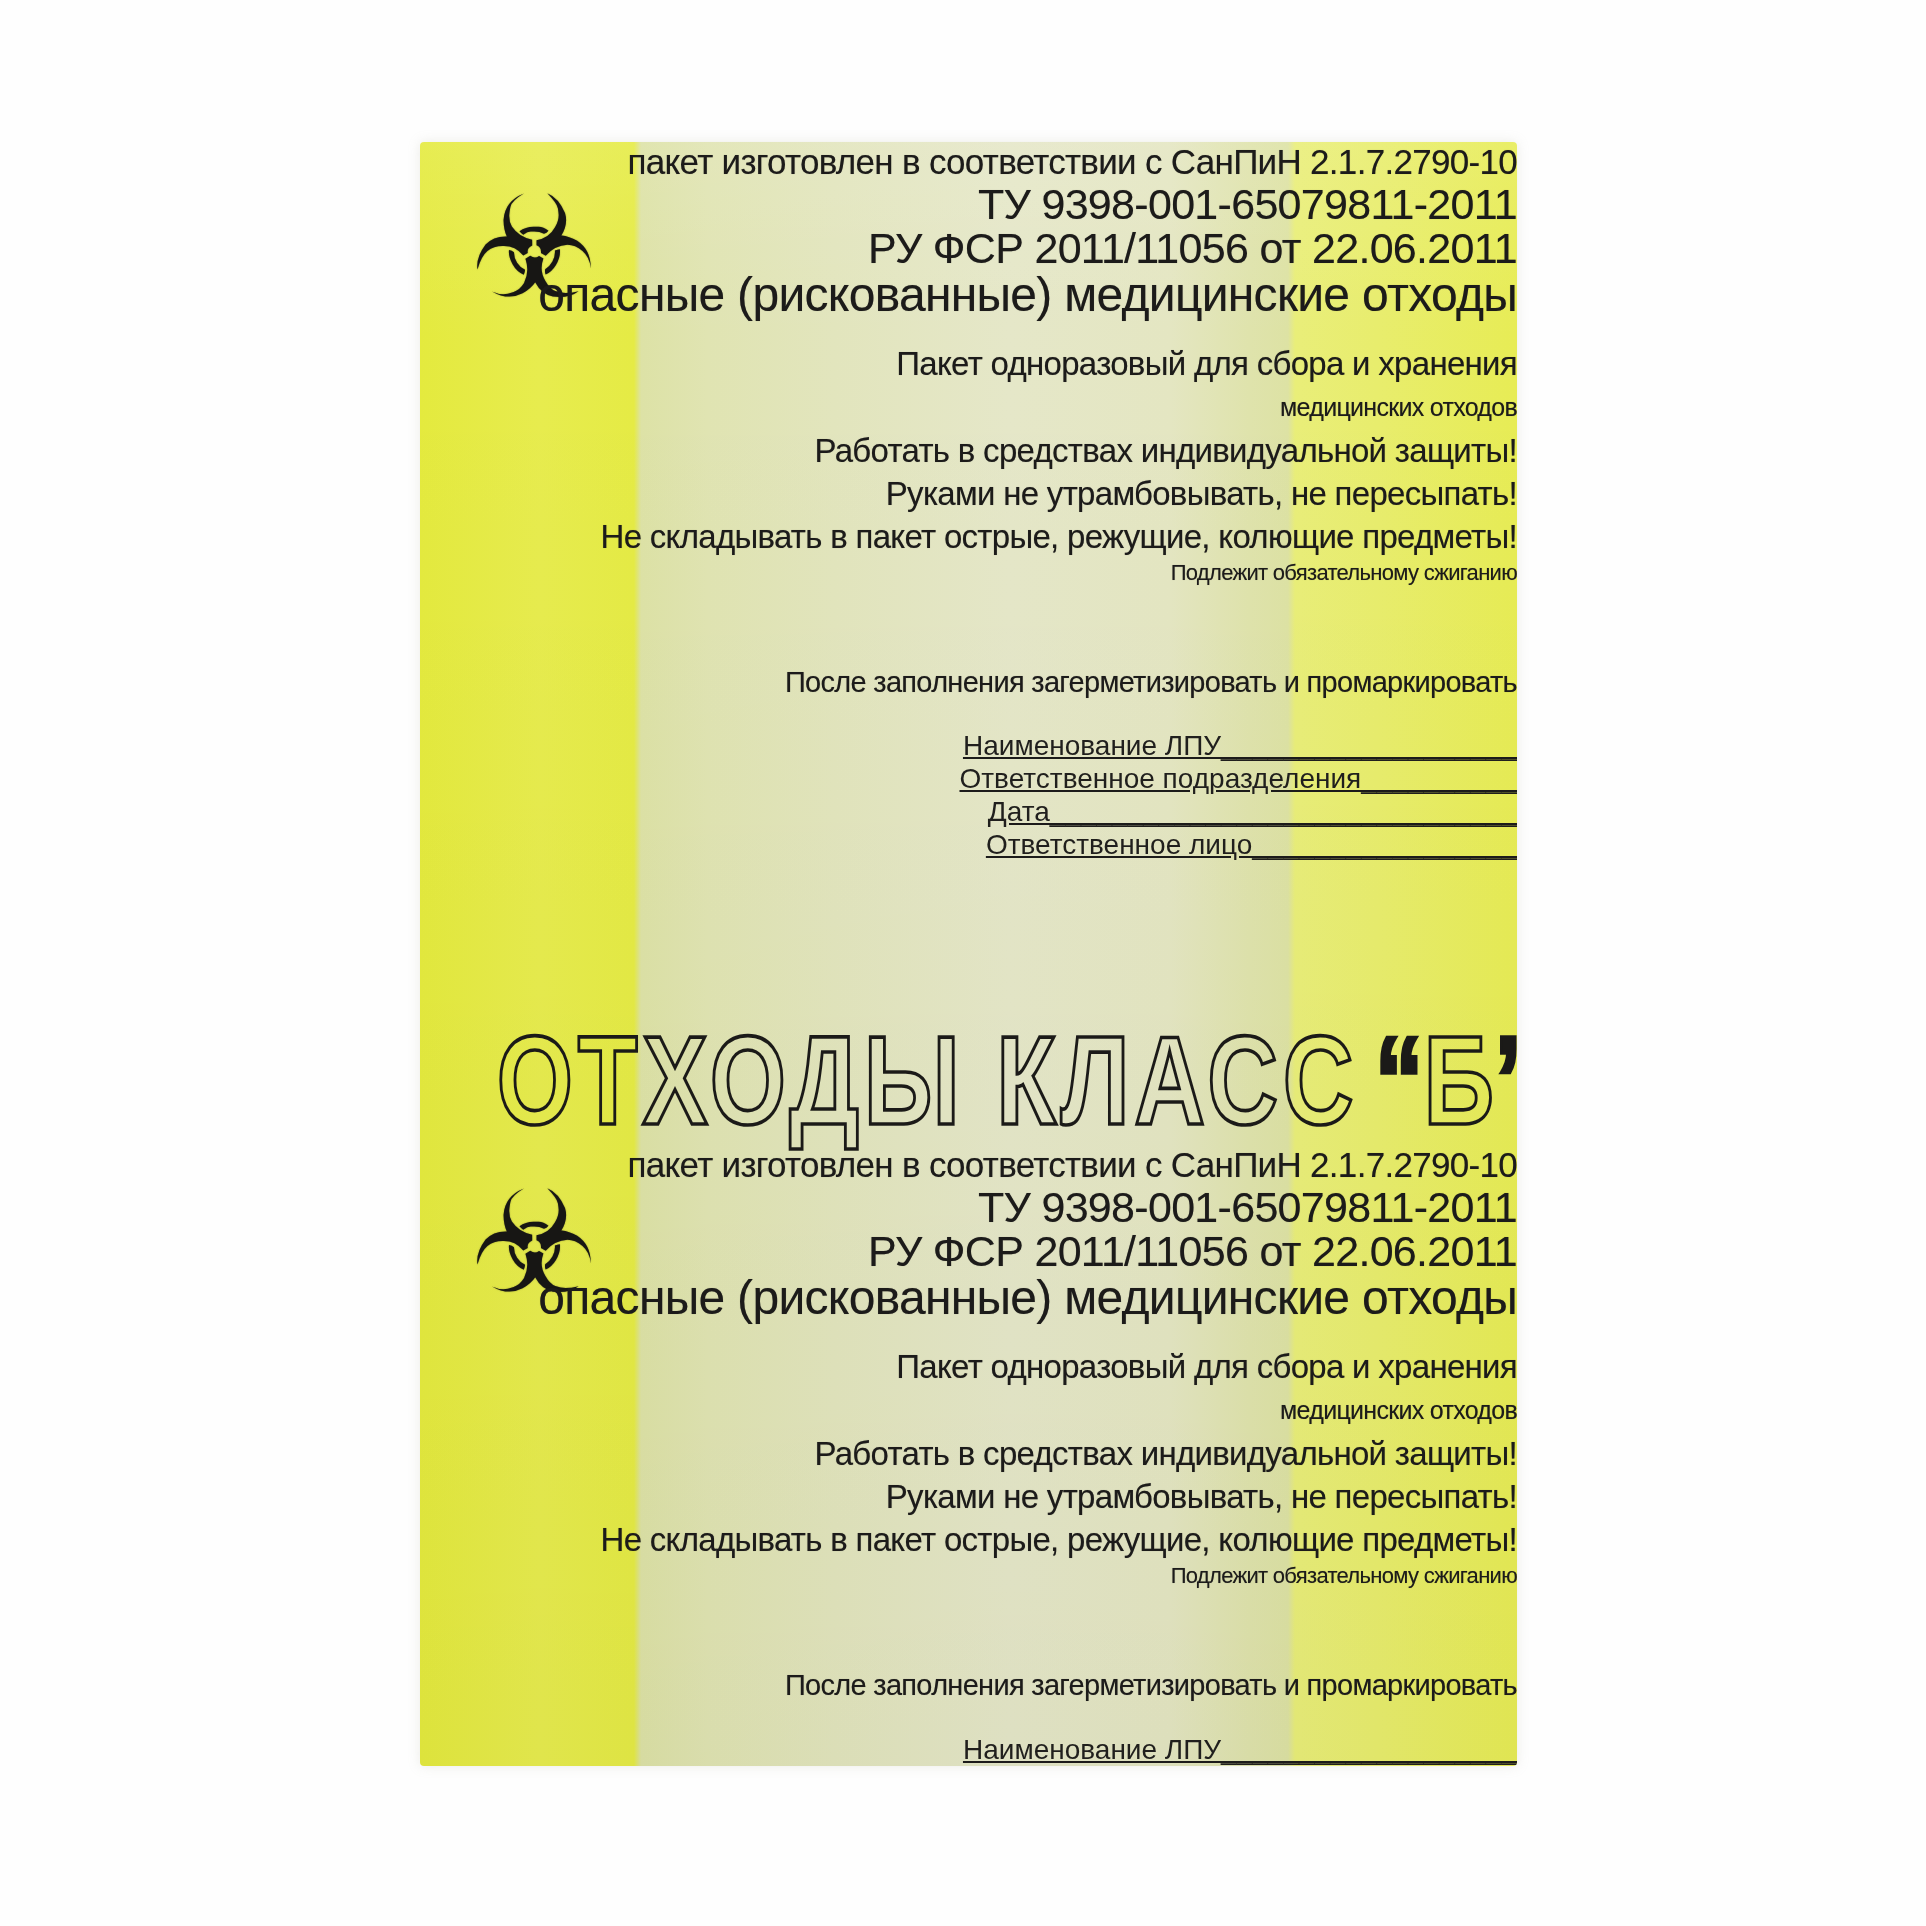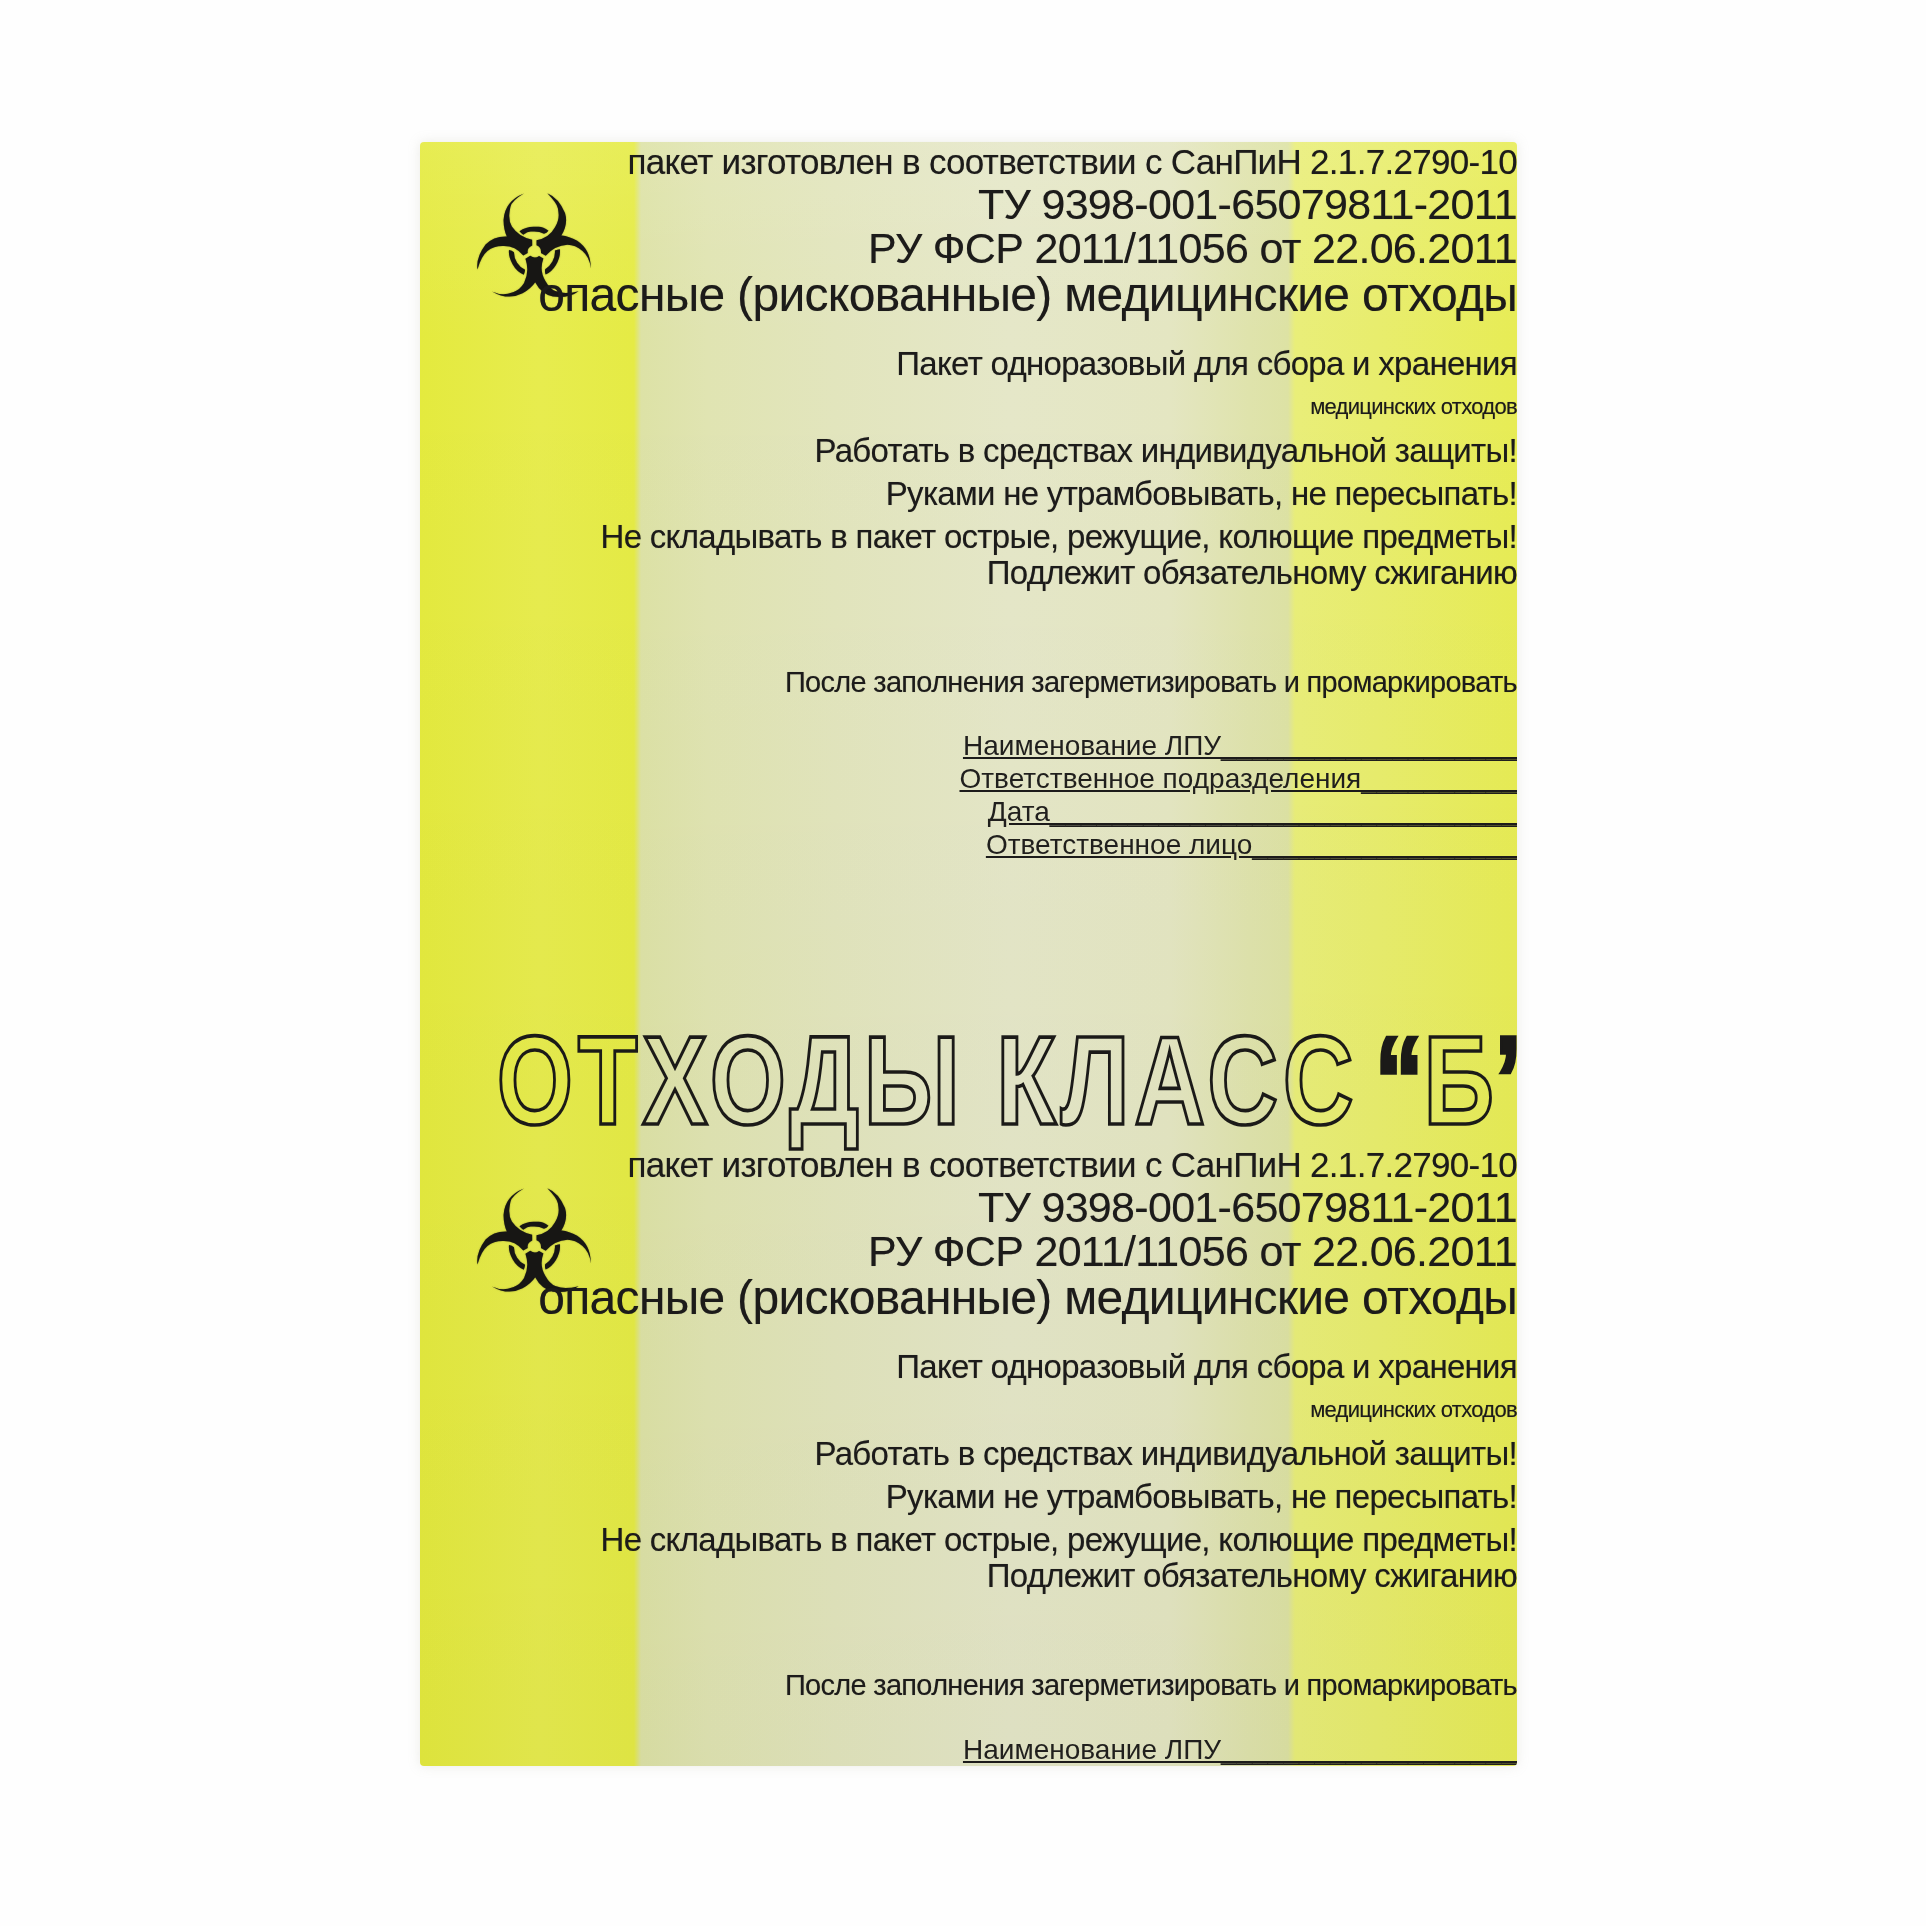--- a/index.html
+++ b/index.html
@@ -42,25 +42,25 @@
   .line {
     text-align:right; font-weight:normal; letter-spacing:-0.7px;
     text-shadow:0 0 0.7px rgba(28,27,26,0.45);
     white-space:nowrap;
   }
   .l-sanpin  { font-size:35px; line-height:41px; }
   .l-tu      { font-size:43px; line-height:44px; }
   .l-ru      { font-size:43px; line-height:44px; }
   .l-hazard  { font-size:48px; line-height:49px; }
   .l-purpose1{ font-size:33px; line-height:43px; margin-top:23px; }
-  .l-purpose2{ font-size:22px; line-height:44px;padding-left:32px; }
+  .l-purpose2{ font-size:25px; line-height:44px;padding-left:32px; }
   .l-warn1   { font-size:33px; line-height:43px; margin-top:0; }
   .l-warn2   { font-size:33px; line-height:43px; }
   .l-warn3   { font-size:33px; line-height:43px;padding-left:39px; }
-  .l-warn4   { font-size:33px; line-height:43px; margin-top:-6.7px;margin-left:8px; }
+  .l-warn4   { font-size:22px; line-height:43px; margin-top:-6.7px;margin-left:8px; }
   .l-seal    { font-size:29px; line-height:43px; margin-top:67px; }
   .form { margin:25.4px 0 0 296px; text-align:right;text-decoration:underline; }
   .form-line {
     font-size:28px; line-height:33px; font-weight:normal;
     letter-spacing:0; white-space:nowrap; color:#201f1d;
   }
   
   .title {
     position:absolute; left:0; top:869px; width:100%; margin:0;
     text-align:center; font-weight:bold;

